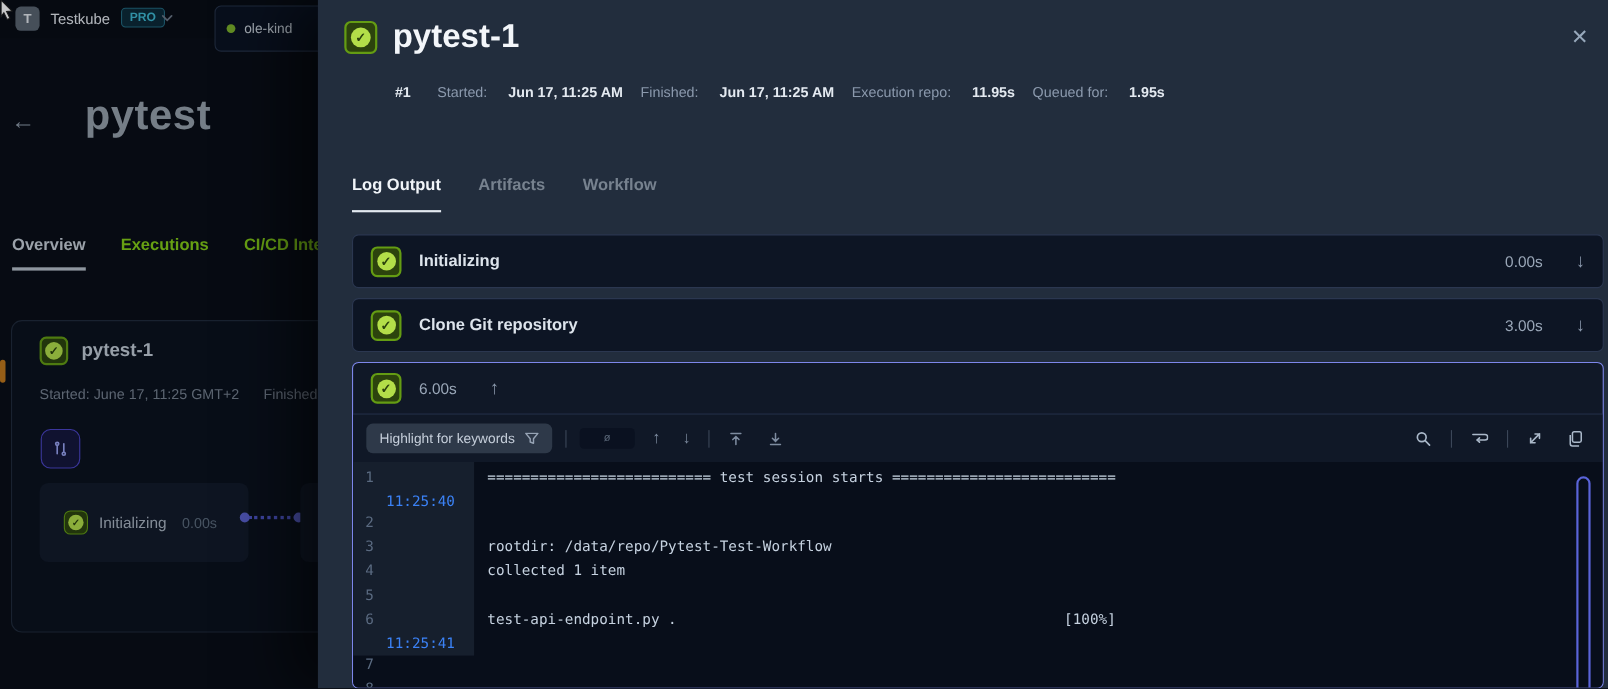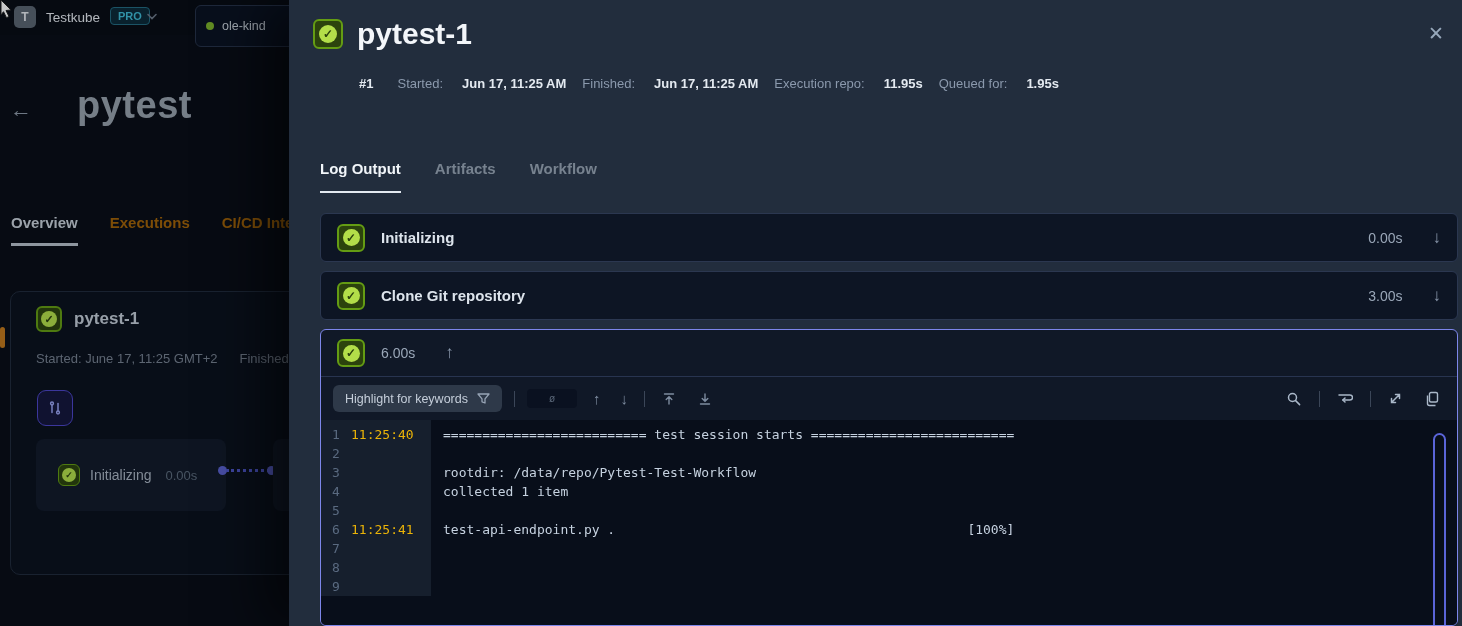--- a/index.html
+++ b/index.html
@@ -15,21 +15,21 @@
   .pro-badge { position:absolute; left:110px; top:7px; padding:2px 7px; font-size:11px; font-weight:bold; color:#3fb9d2; background:#0c2a38; border:1px solid #23697f; border-radius:4px; }
   .tb-chev { position:absolute; left:146px; top:13px; }
   .env-pill { position:absolute; left:195px; top:5px; width:120px; height:42px; background:#0b1322; border:1px solid #273349; border-radius:6px; display:flex; align-items:center; gap:8px; padding:0 10px; }
   .env-dot { width:8px; height:8px; border-radius:50%; background:#7db32b; }
   .env-name { font-size:12.5px; color:#ccd4dd; flex:1; }
 
   
   .back-arrow { position:absolute; left:10px; top:97px; font-size:22px; color:#8e99a7; }
   .page-title { position:absolute; left:44px; top:84px; font-size:38px; font-weight:bold; color:#97a0ab; letter-spacing:.5px;margin-left:33px; }
   .ltabs { position:absolute; left:11px; top:214px; display:flex; gap:32px; }
-  .ltab { font-size:15px; font-weight:600; color:#a16207; padding-bottom:12px; white-space:nowrap; }
+  .ltab { font-size:15px; font-weight:600; color:#84cc16; padding-bottom:12px; white-space:nowrap; }
   .ltab.active { color:#c7cfd8; border-bottom:3px solid #b6bfc9; }
   .lcard { position:absolute; left:10px; top:291px; width:560px; height:284px; background:#0b111d; border:1px solid #212b3b; border-radius:10px; }
   .orange-mark { position:absolute; left:0; top:327px; width:5px; height:21px; background:#c1781b; border-radius:3px; }
   .lcard-head { position:absolute; left:36px; top:306px; display:flex; align-items:center; gap:12px; }
   .lcard-title { font-size:17px; font-weight:600; color:#c2cbd5; }
   .lcard-meta { position:absolute; left:36px; top:351px; font-size:13px; color:#76808f; display:flex; gap:22px; white-space:nowrap; }
   .stepbtn { position:absolute; left:37px; top:390px; width:36px; height:36px; background:#15163c; border:1.5px solid #4c45c6; border-radius:9px; display:flex; align-items:center; justify-content:center; }
   .step-panel { position:absolute; left:36px; top:439px; width:190px; height:72px; background:#121a29; border-radius:8px; display:flex; align-items:center; padding-left:22px; gap:10px; }
   .step-label { font-size:14px; color:#a9b3c0; }
   .step-dur { font-size:13px; color:#5d6b7c; margin-left:4px; }
@@ -78,21 +78,21 @@
   .count-box { width:50px; height:19px; background:#0a1120; border-radius:4px; color:#5b6879; font-size:10px; display:flex; align-items:center; justify-content:center; }
   .tb-arrow { font-size:15px; color:#7e8ca0; padding:0 4px; }
   .spacer { flex:1; }
   .icon-btn { display:flex; align-items:center; justify-content:center; padding:0 5px; }
 
   .logarea { position:relative; height:234px; background:#080e1a; font-family:"DejaVu Sans Mono", monospace; font-size:13px; line-height:19px; }
   .gutterbg { position:absolute; left:0; top:0; width:110px; height:176px; background:#161f2d; }
   .loglines { position:relative; padding-top:5px; }
   .logline { display:flex; white-space:pre; }
   .ln { width:30px; padding-left:11px; color:#5a6a80; flex:0 0 auto; }
-  .lt { width:80px; color:#eab308; flex:0 0 auto; }
+  .lt { width:80px; color:#3b82f6; flex:0 0 auto;margin-top:22px; }
   .lx { padding-left:12px; color:#c6d2e0; }
   .scroll-thumb { position:absolute; right:11px; top:13px; width:13px; height:260px; border:2px solid #5a64d8; border-radius:8px; }
 
   svg { display:block; }
 </style>
 </head>
 <body>
 
 <div class="screen">
 

